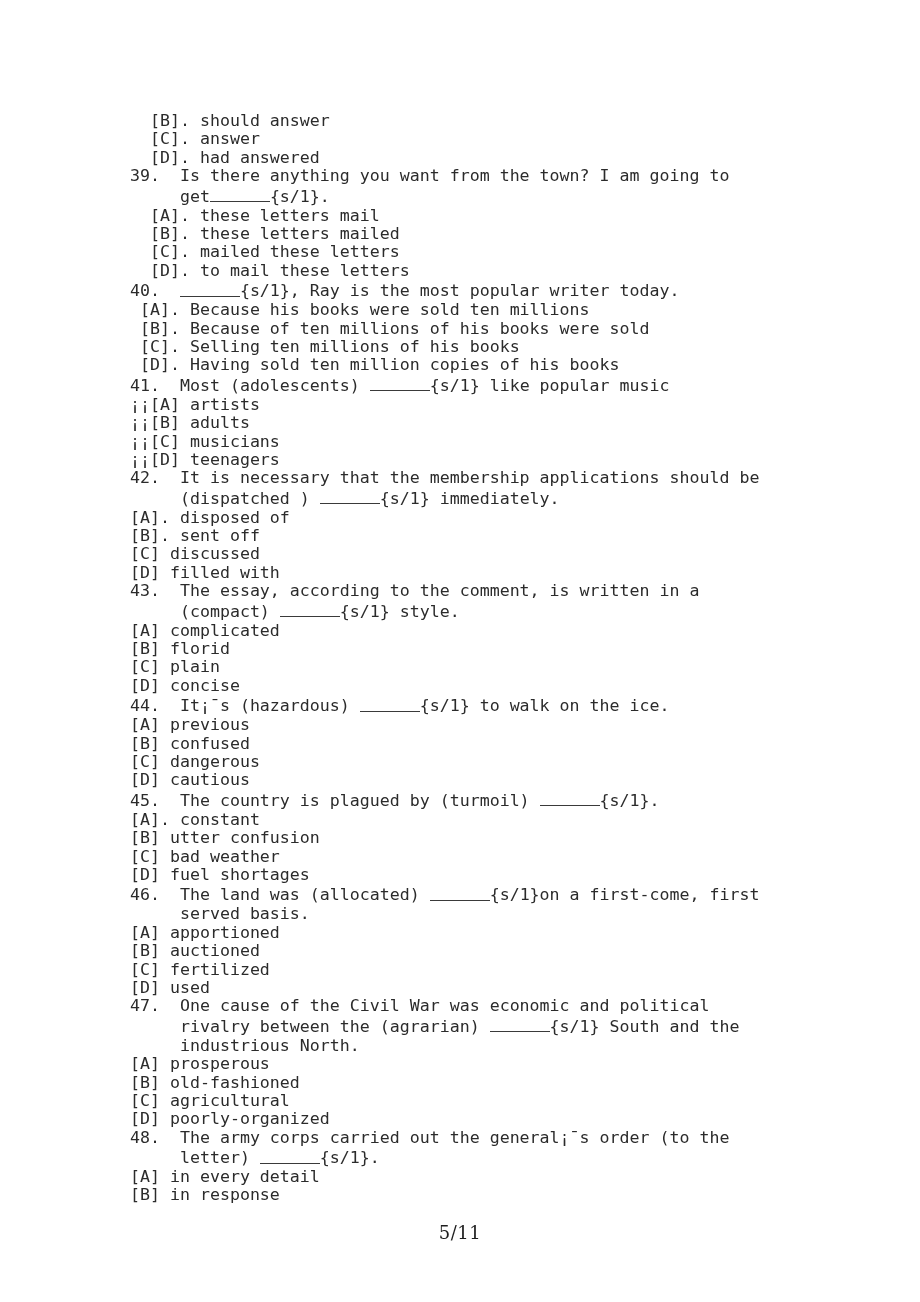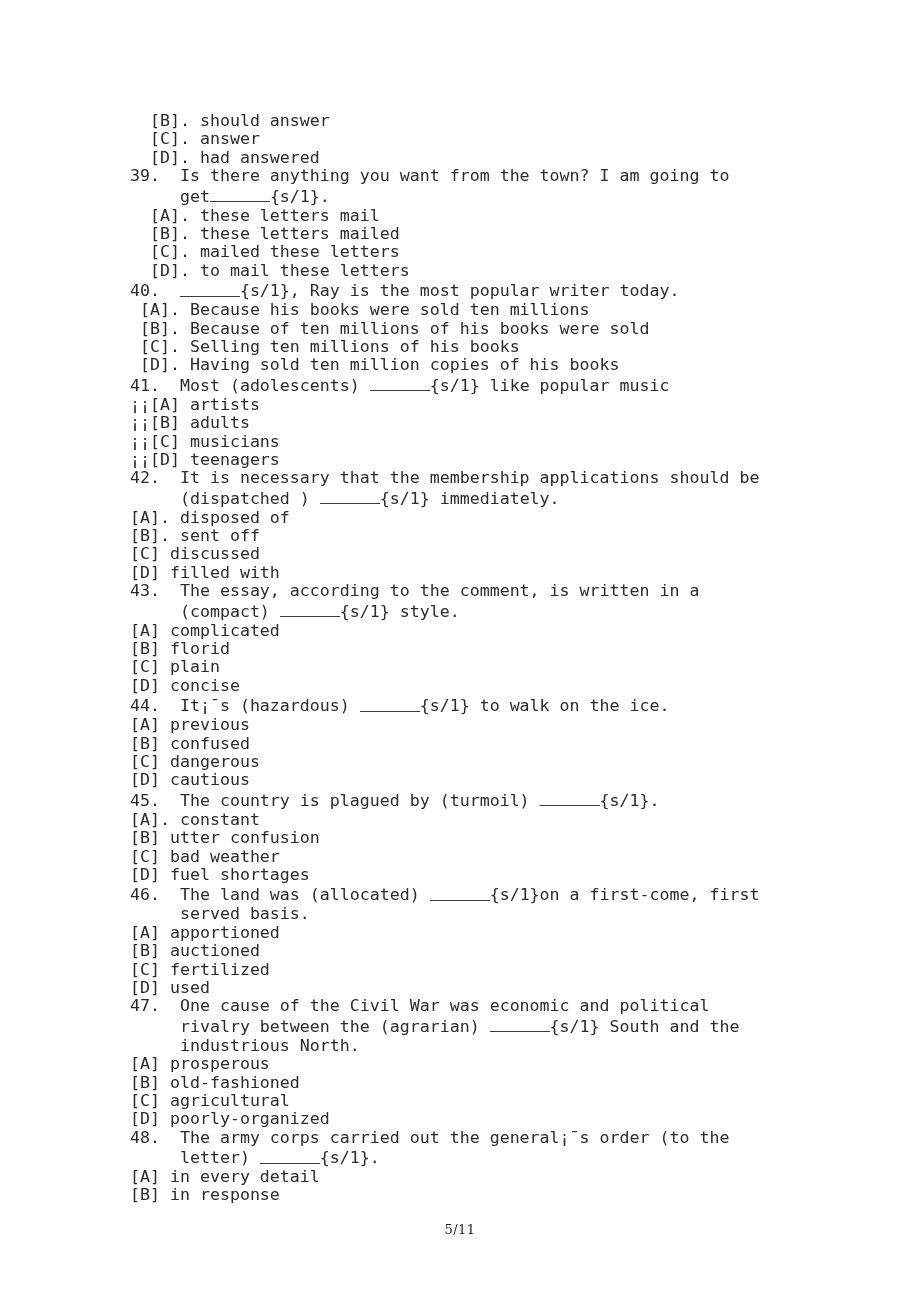--- a/index.html
+++ b/index.html
@@ -58,21 +58,21 @@
   .blank.w6 { width: 6ch; }
 
   
   #footer {
     position: absolute;
     top: 1222px;
     left: 0;
     width: 920px;
     text-align: center;
     font-family: "DejaVu Serif", "Liberation Serif", serif;
-    font-size: 13px;
+    font-size: 18px;
     color: #1e1e1e;
     letter-spacing: 0.5px;
   }
 </style>
 </head>
 <body>
 
 <div id="page">
 
   <div id="body-text"><span class="ln"><span>  [B]. should answer</span></span><span class="ln"><span>  [C]. answer</span></span><span class="ln"><span>  [D]. had answered</span></span><span class="ln"><span>39.  Is there anything you want from the town? I am going to</span></span><span class="ln"><span>     get</span><span class="blank w6"></span><span>{s/1}.</span></span><span class="ln"><span>  [A]. these letters mail</span></span><span class="ln"><span>  [B]. these letters mailed</span></span><span class="ln"><span>  [C]. mailed these letters</span></span><span class="ln"><span>  [D]. to mail these letters</span></span><span class="ln"><span>40.  </span><span class="blank w6"></span><span>{s/1}, Ray is the most popular writer today.</span></span><span class="ln"><span> [A]. Because his books were sold ten millions</span></span><span class="ln"><span> [B]. Because of ten millions of his books were sold</span></span><span class="ln"><span> [C]. Selling ten millions of his books</span></span><span class="ln"><span> [D]. Having sold ten million copies of his books</span></span><span class="ln"><span>41.  Most (adolescents) </span><span class="blank w6"></span><span>{s/1} like popular music</span></span><span class="ln"><span>¡¡[A] artists</span></span><span class="ln"><span>¡¡[B] adults</span></span><span class="ln"><span>¡¡[C] musicians</span></span><span class="ln"><span>¡¡[D] teenagers</span></span><span class="ln"><span>42.  It is necessary that the membership applications should be</span></span><span class="ln"><span>     (dispatched ) </span><span class="blank w6"></span><span>{s/1} immediately.</span></span><span class="ln"><span>[A]. disposed of</span></span><span class="ln"><span>[B]. sent off</span></span><span class="ln"><span>[C] discussed</span></span><span class="ln"><span>[D] filled with</span></span><span class="ln"><span>43.  The essay, according to the comment, is written in a</span></span><span class="ln"><span>     (compact) </span><span class="blank w6"></span><span>{s/1} style.</span></span><span class="ln"><span>[A] complicated</span></span><span class="ln"><span>[B] florid</span></span><span class="ln"><span>[C] plain</span></span><span class="ln"><span>[D] concise</span></span><span class="ln"><span>44.  It¡¯s (hazardous) </span><span class="blank w6"></span><span>{s/1} to walk on the ice.</span></span><span class="ln"><span>[A] previous</span></span><span class="ln"><span>[B] confused</span></span><span class="ln"><span>[C] dangerous</span></span><span class="ln"><span>[D] cautious</span></span><span class="ln"><span>45.  The country is plagued by (turmoil) </span><span class="blank w6"></span><span>{s/1}.</span></span><span class="ln"><span>[A]. constant</span></span><span class="ln"><span>[B] utter confusion</span></span><span class="ln"><span>[C] bad weather</span></span><span class="ln"><span>[D] fuel shortages</span></span><span class="ln"><span>46.  The land was (allocated) </span><span class="blank w6"></span><span>{s/1}on a first-come, first</span></span><span class="ln"><span>     served basis.</span></span><span class="ln"><span>[A] apportioned</span></span><span class="ln"><span>[B] auctioned</span></span><span class="ln"><span>[C] fertilized</span></span><span class="ln"><span>[D] used</span></span><span class="ln"><span>47.  One cause of the Civil War was economic and political</span></span><span class="ln"><span>     rivalry between the (agrarian) </span><span class="blank w6"></span><span>{s/1} South and the</span></span><span class="ln"><span>     industrious North.</span></span><span class="ln"><span>[A] prosperous</span></span><span class="ln"><span>[B] old-fashioned</span></span><span class="ln"><span>[C] agricultural</span></span><span class="ln"><span>[D] poorly-organized</span></span><span class="ln"><span>48.  The army corps carried out the general¡¯s order (to the</span></span><span class="ln"><span>     letter) </span><span class="blank w6"></span><span>{s/1}.</span></span><span class="ln"><span>[A] in every detail</span></span><span class="ln"><span>[B] in response</span></span></div>

